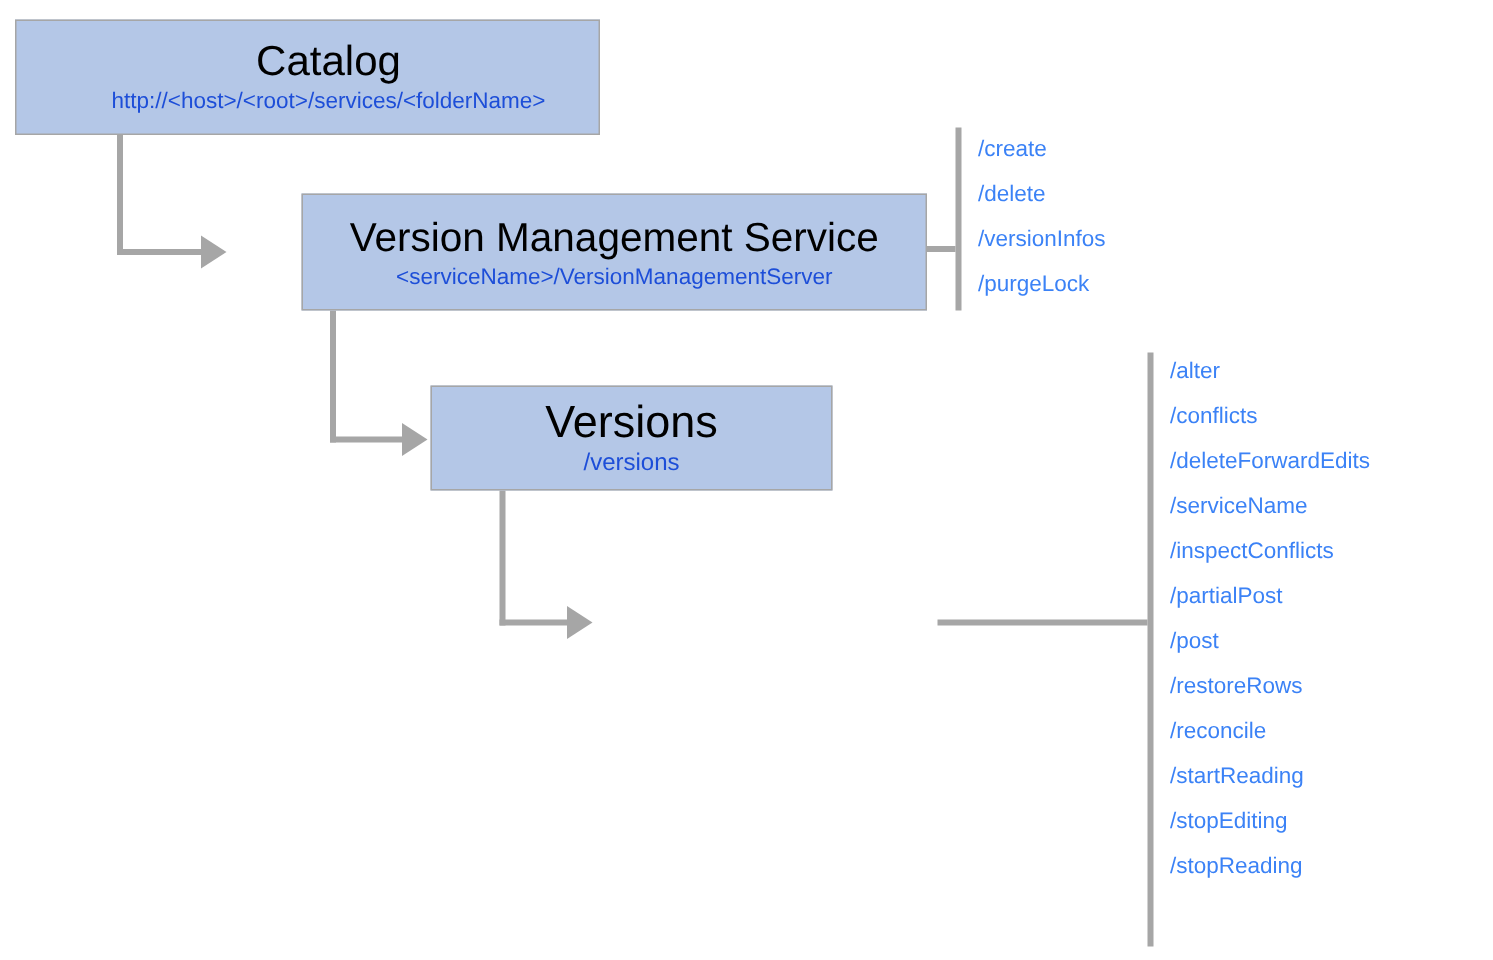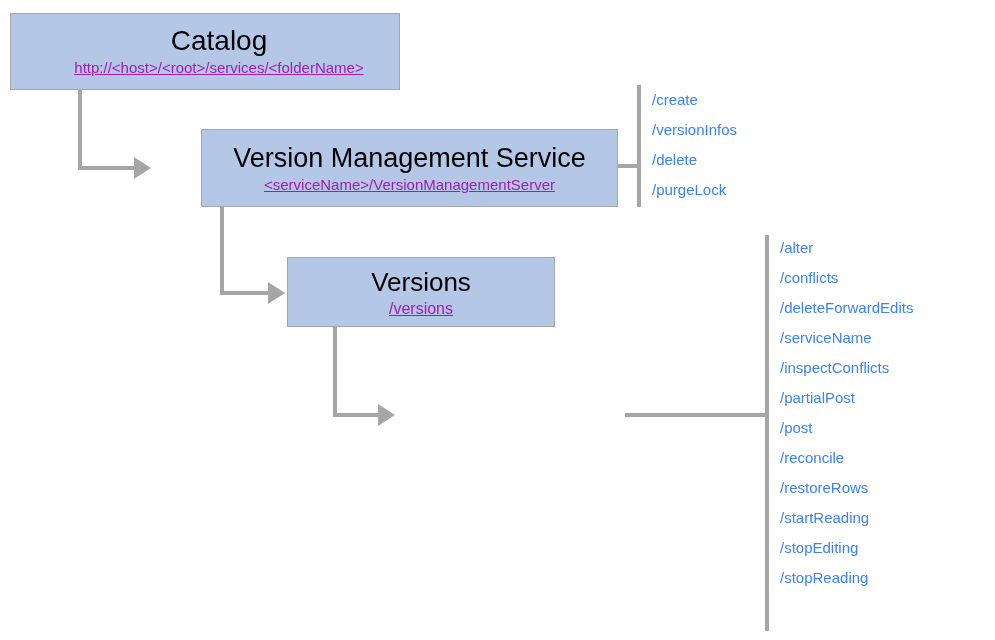--- a/index.html
+++ b/index.html
@@ -42,24 +42,23 @@
   .node .node-title {
     font-size: 27px;
     line-height: 32px;
     font-weight: normal;
     color: #000000;
     white-space: nowrap;
   }
   .node .node-path {
     font-size: 15px;
     line-height: 20px;
-    color: #a21caf;
+    color: #1d4ed8;
     white-space: nowrap;
     margin-top: 1px;
-    text-decoration: underline;
   }
 
   #node-catalog {
     left: 10px;
     top: 13px;
     width: 390px;
     height: 77px;
     padding-left: 28px;
   }
   #node-catalog .node-title { font-size: 28px; }
@@ -74,21 +73,21 @@
   }
   #node-vms .node-title { font-size: 27px; }
   #node-vms .node-path  { font-size: 15px; }
 
   #node-versions {
     left: 287px;
     top: 257px;
     width: 268px;
     height: 70px;
   }
-  #node-versions .node-title { font-size: 26px; }
+  #node-versions .node-title { font-size: 30px; }
   #node-versions .node-path  { font-size: 16px; }
 
   #node-version {
     left: 397px;
     top: 377px;
     width: 228px;
     height: 76px;
   }
   #node-version .node-title { font-size: 27px; }
   #node-version .node-path  { font-size: 16px; }
@@ -209,38 +208,38 @@
     <div class="node-title">Versions</div>
     <div class="node-path">/versions</div>
   </div>
 
 
   <div class="oplist" id="oplist-service">
     <div class="bracket-stem"></div>
     <div class="bracket-bar"></div>
     <ul class="ops">
       <li>/create</li>
+      <li>/delete</li>
       <li>/versionInfos</li>
-      <li>/delete</li>
       <li>/purgeLock</li>
     </ul>
   </div>
 
   <div class="oplist" id="oplist-version">
     <div class="bracket-stem"></div>
     <div class="bracket-bar"></div>
     <ul class="ops">
       <li>/alter</li>
       <li>/conflicts</li>
       <li>/deleteForwardEdits</li>
       <li>/serviceName</li>
       <li>/inspectConflicts</li>
       <li>/partialPost</li>
       <li>/post</li>
+      <li>/restoreRows</li>
       <li>/reconcile</li>
-      <li>/restoreRows</li>
       <li>/startReading</li>
       <li>/stopEditing</li>
       <li>/stopReading</li>
     </ul>
   </div>
 
 </div>
 
 </body></html>

